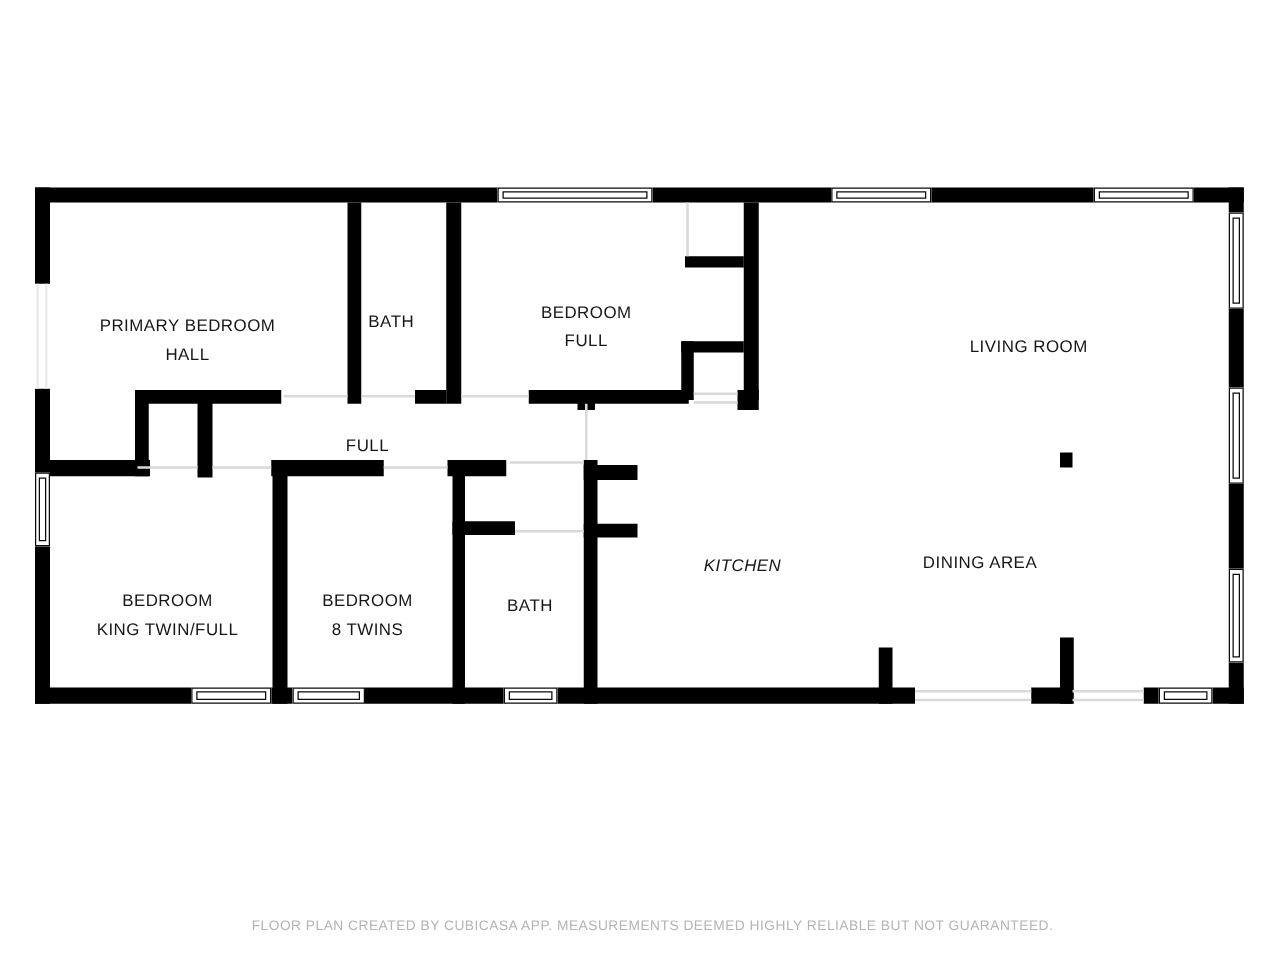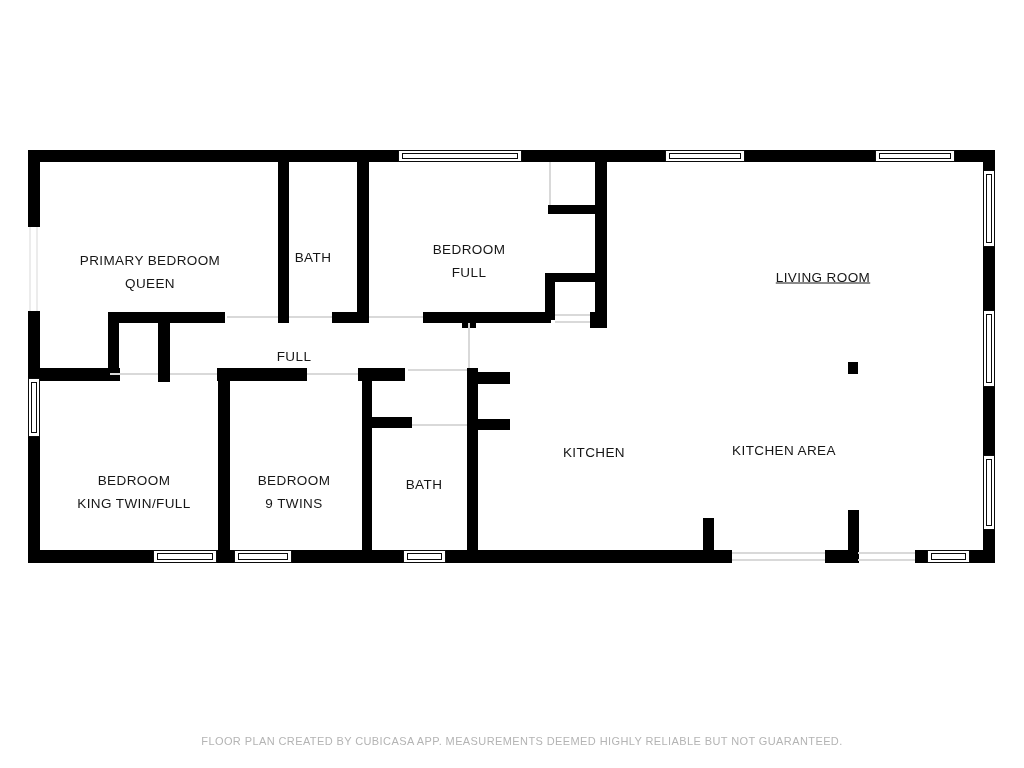--- a/index.html
+++ b/index.html
@@ -139,47 +139,47 @@
       <div class="door-line" style="left: 732px; top: 552px; width: 93px; height: 2px; background: rgb(217, 217, 217);"></div>
       <div class="door-line" style="left: 858px; top: 552px; width: 57px; height: 2px; background: rgb(217, 217, 217);"></div>
       <div class="door-line" style="left: 732px; top: 559px; width: 93px; height: 2px; background: rgb(217, 217, 217);"></div>
       <div class="door-line" style="left: 858px; top: 559px; width: 57px; height: 2px; background: rgb(217, 217, 217);"></div>
       <div class="door-line" style="left: 29px; top: 227px; width: 2px; height: 84px; background: rgb(236, 236, 236);"></div>
       <div class="door-line" style="left: 36px; top: 227px; width: 2px; height: 84px; background: rgb(236, 236, 236);"></div>
     </div>
   <div id="labels-layer">
       <div class="room-label" style="left: 150px; top: 272px;">
         <div>PRIMARY BEDROOM</div>
-        <div>QUEEN</div>
+        <div>HALL</div>
       </div>
       <div class="room-label" style="left: 313px; top: 257px;">
         <div>BATH</div>
       </div>
       <div class="room-label" style="left: 469px; top: 261px;">
         <div>BEDROOM</div>
         <div>FULL</div>
       </div>
-      <div class="room-label" style="left: 823px; top: 277px; text-decoration: underline;">
+      <div class="room-label" style="left: 823px; top: 277px;">
         <div>LIVING ROOM</div>
       </div>
       <div class="room-label" style="left: 294px; top: 356px;">
         <div>FULL</div>
       </div>
       <div class="room-label" style="left: 134px; top: 492px;">
         <div>BEDROOM</div>
         <div>KING TWIN/FULL</div>
       </div>
       <div class="room-label" style="left: 294px; top: 492px;">
         <div>BEDROOM</div>
-        <div>9 TWINS</div>
+        <div>8 TWINS</div>
       </div>
       <div class="room-label" style="left: 424px; top: 484px;">
         <div>BATH</div>
       </div>
-      <div class="room-label" style="left: 594px; top: 452px;">
+      <div class="room-label" style="left: 594px; top: 452px; font-style: italic;">
         <div>KITCHEN</div>
       </div>
       <div class="room-label" style="left: 784px; top: 450px;">
-        <div>KITCHEN AREA</div>
+        <div>DINING AREA</div>
       </div>
     </div>
   <div class="footer">FLOOR PLAN CREATED BY CUBICASA APP. MEASUREMENTS DEEMED HIGHLY RELIABLE BUT NOT GUARANTEED.</div>
 </div>
 
 </body></html>

